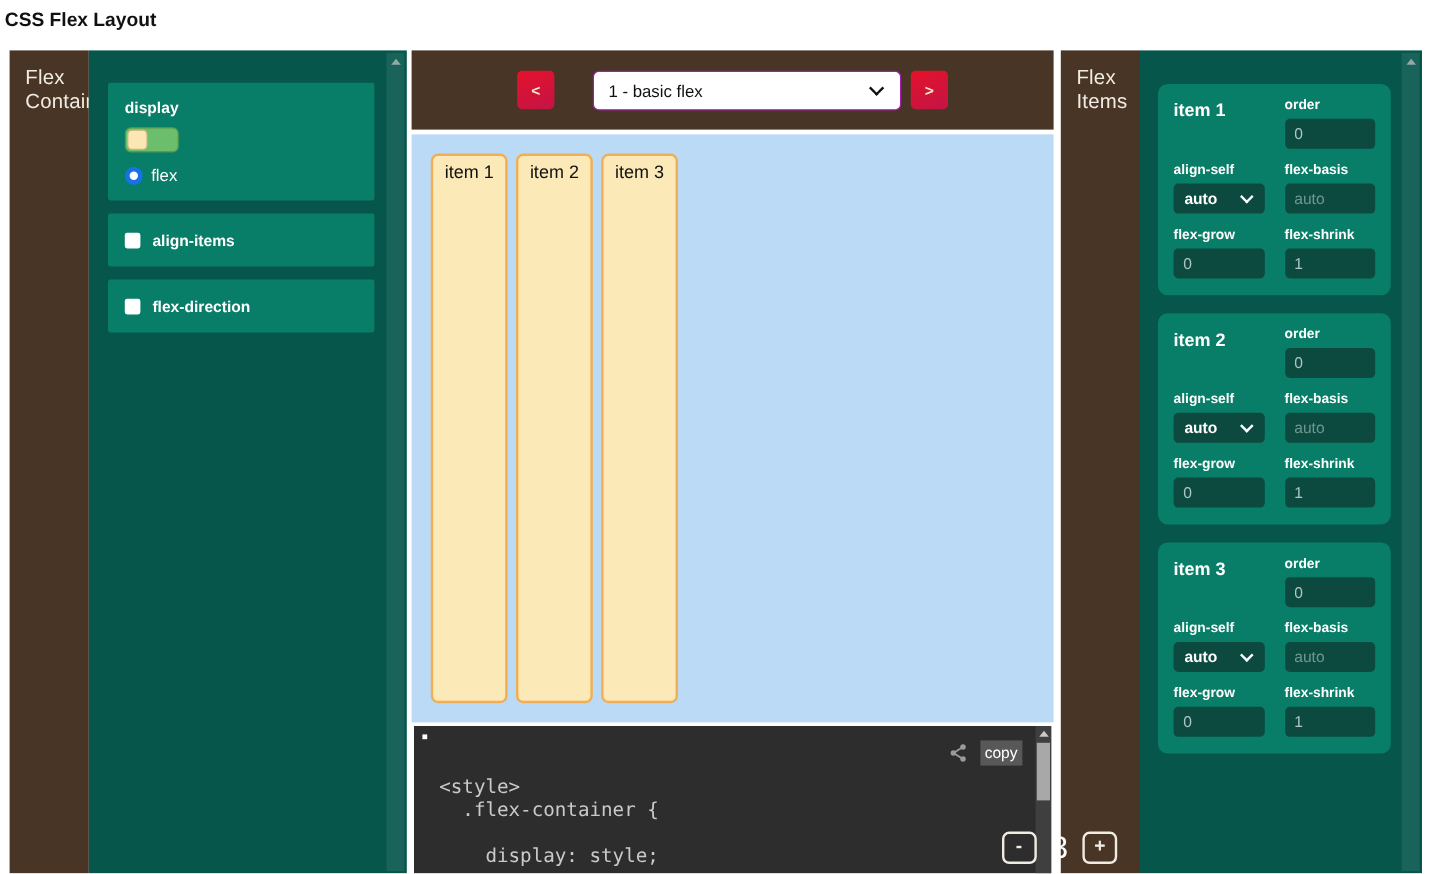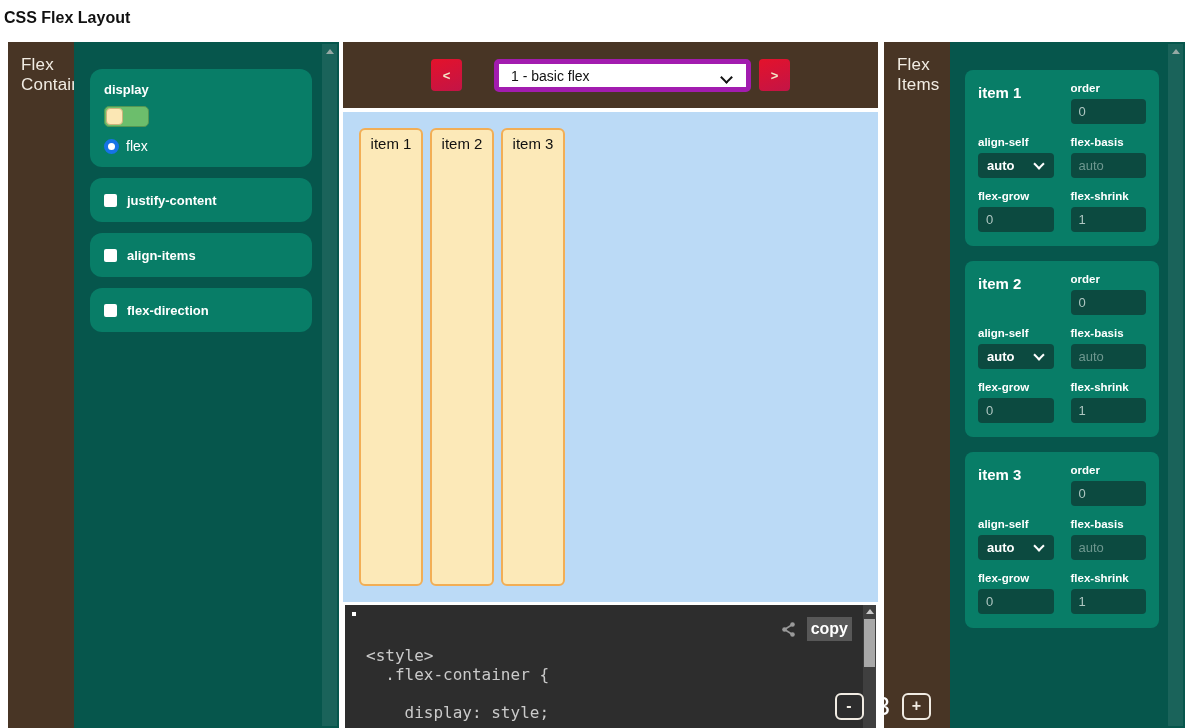--- a/index.html
+++ b/index.html
@@ -17,54 +17,54 @@
   .panel-header { flex:0 0 66px; background:#483525; color:#F1ECE3; position:relative; }
   .panel-title  { position:absolute; left:13px; top:13px; font-size:17px; letter-spacing:.2px; }
   .panel-body   { flex:1; background:#06564C; position:relative; overflow:hidden; }
 
   .vscroll { position:absolute; top:2px; bottom:2px; right:2px; width:15px; background:#1A635A; }
   .vscroll .arrow-up { position:absolute; top:5px; left:50%; transform:translateX(-50%);
     width:0; height:0; border-left:4px solid transparent; border-right:4px solid transparent;
     border-bottom:5px solid #95A9A4; }
 
   
-  .ctrl-card { background:#087D67; border-radius:12px; margin:0 27px 11px 16px; padding:13px 14px; }
+  .ctrl-card { background:#087D67; border-radius:2px; margin:0 27px 11px 16px; padding:13px 14px; }
   .ctrl-card.first { margin-top:27px; }
   .ctrl-label { color:#fff; font-weight:bold; font-size:13px; }
   .toggle { margin-top:9px; width:45px; height:21px; background:#6CBE6C; border:1px solid #549754;
     border-radius:5px; position:relative; cursor:pointer; }
   .toggle-knob { position:absolute; left:1px; top:1px; width:17px; height:17px;
     background:#FBE7B4; border:1px solid #CDB37B; border-radius:4px; }
   .radio-row { margin-top:11px; display:flex; align-items:center; gap:7px; }
   .radio { width:15px; height:15px; border-radius:50%; background:#fff; border:4px solid #1673E6; }
   .radio-label { color:#fff; font-size:14px; font-weight:500; }
   .prop-card { height:44px; display:flex; align-items:center; gap:10px; padding:0 14px; }
   .checkbox { width:13px; height:13px; background:#fff; border-radius:2px; flex:0 0 13px; }
 
   
   .mid-header { position:absolute; left:343px; top:42px; width:535px; height:66px; background:#483525; }
   .mid-header-inner { position:absolute; left:0; right:0; top:17px; display:flex; justify-content:center; gap:8px; }
   .nav-btn { width:31px; height:32px; border:none; border-radius:4px; cursor:pointer;
     background:linear-gradient(160deg,#E4122B,#C31446); color:#F5E9C8; font-size:13px; font-weight:bold;
     display:flex; align-items:center; justify-content:center; font-family:"Liberation Sans",sans-serif; }
-  .example-select { width:257px; height:33px; background:#fff; border:5px solid #a21caf; border-radius:5px;
+  .example-select { width:257px; height:33px; background:#fff; border:1px solid #a21caf; border-radius:5px;
     display:flex; align-items:center; padding:0 12px; font-size:14px; color:#111; position:relative; cursor:pointer;margin-left:24px; }
   .chevron { width:9px; height:9px; border-right:2.5px solid #111; border-bottom:2.5px solid #111;
     transform:rotate(45deg); position:absolute; right:15px; top:9px; }
 
   .preview-area { position:absolute; left:343px; top:112px; width:535px; height:490px;
     background:#BBDAF6; display:flex; padding:16px; gap:7px; }
   .flex-item { width:64px; flex:0 0 64px; background:#FCE9B8; border:2px solid #F2AE55; border-radius:6px;
     color:#111; font-size:15px; text-align:center; padding-top:5px; }
 
   
   .code-panel { position:absolute; left:345px; top:605px; width:531px; height:123px; background:#2D2D2D; }
   .cursor-dot { position:absolute; left:7px; top:7px; width:4px; height:4px; background:#fff; }
   .code-toolbar { position:absolute; top:12px; right:24px; display:flex; align-items:center; gap:10px; }
-  .copy-btn { background:#585858; border:none; color:#fff; font-size:16px; font-weight:700;
+  .copy-btn { background:#585858; border:none; color:#fff; font-size:13px; font-weight:400;
     padding:3px 4px; cursor:pointer; font-family:"Liberation Sans",sans-serif; }
   .code-pre { position:absolute; left:21px; top:41px; font-family:"DejaVu Sans Mono", monospace;
     font-size:16px; line-height:19px; color:#CACACA; }
   .code-line { min-height:19px; white-space:pre; }
   .code-scrollbar { position:absolute; right:0; top:0; bottom:0; width:13px; background:#3F3F3F; }
   .code-scrollbar .arrow-up { position:absolute; top:4px; left:50%; transform:translateX(-50%);
     width:0; height:0; border-left:4px solid transparent; border-right:4px solid transparent;
     border-bottom:5px solid #C9C9C9; }
   .code-thumb { position:absolute; top:14px; left:1px; width:11px; height:48px; background:#A8A8A8; }
 
@@ -106,24 +106,20 @@
           <div class="toggle-knob"></div>
         </div>
         <div class="radio-row">
           <span class="radio"></span>
           <span class="radio-label">flex</span>
         </div>
       </div>
 
       <div class="ctrl-card prop-card">
         <span class="checkbox"></span>
-        <span class="ctrl-label">justify-content</span>
-      </div>
-      <div class="ctrl-card prop-card">
-        <span class="checkbox"></span>
         <span class="ctrl-label">align-items</span>
       </div>
       <div class="ctrl-card prop-card">
         <span class="checkbox"></span>
         <span class="ctrl-label">flex-direction</span>
       </div>
 
       <div class="vscroll">
         <div class="arrow-up"></div>
       </div>

